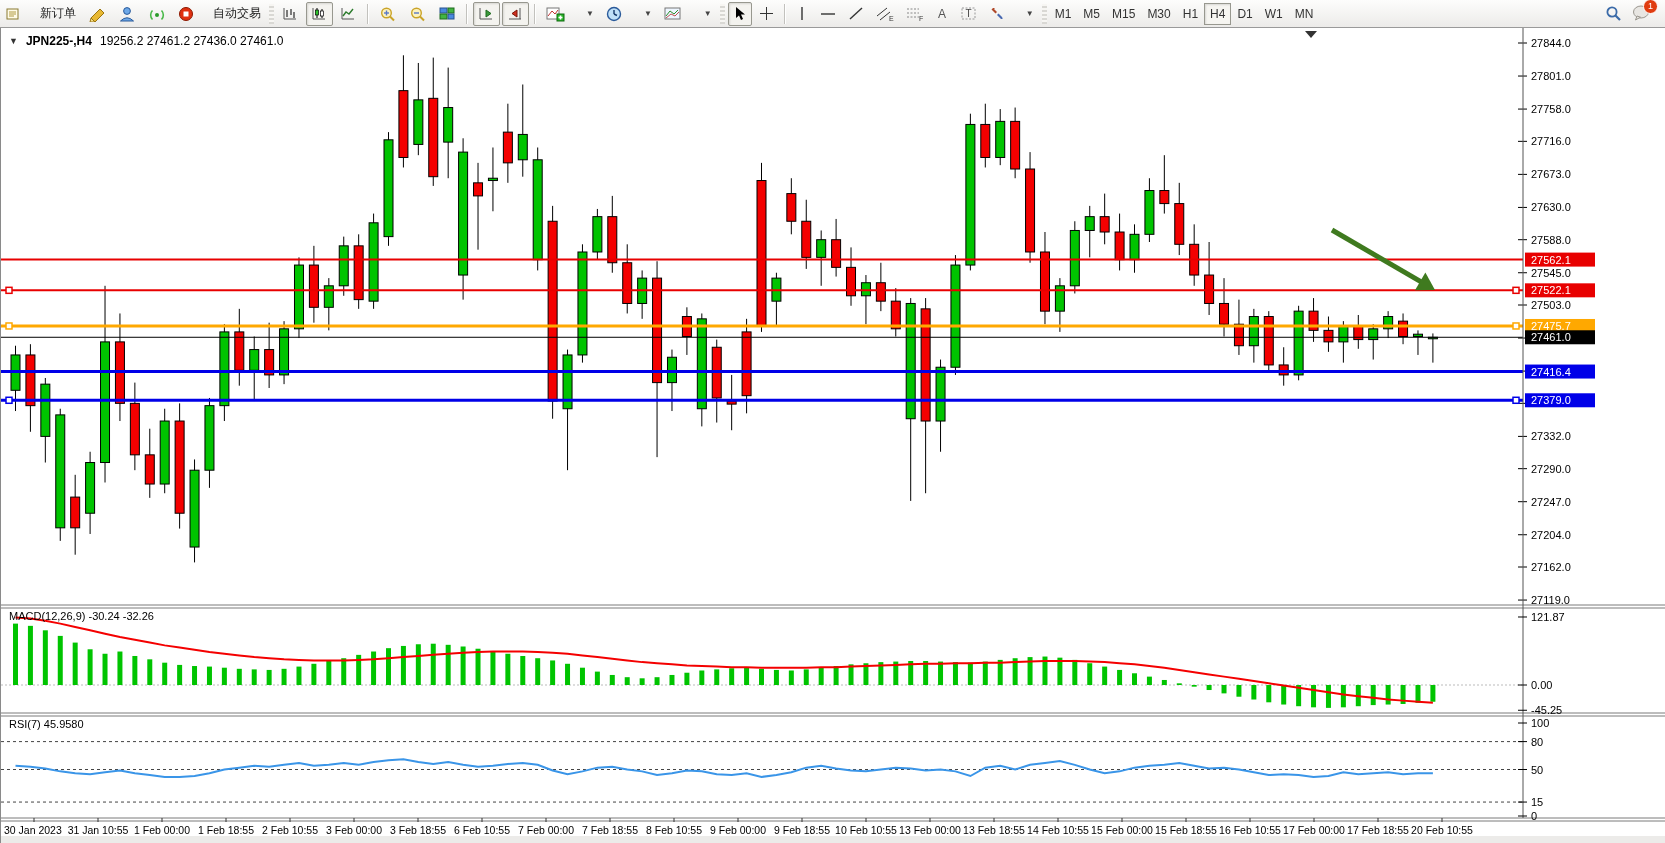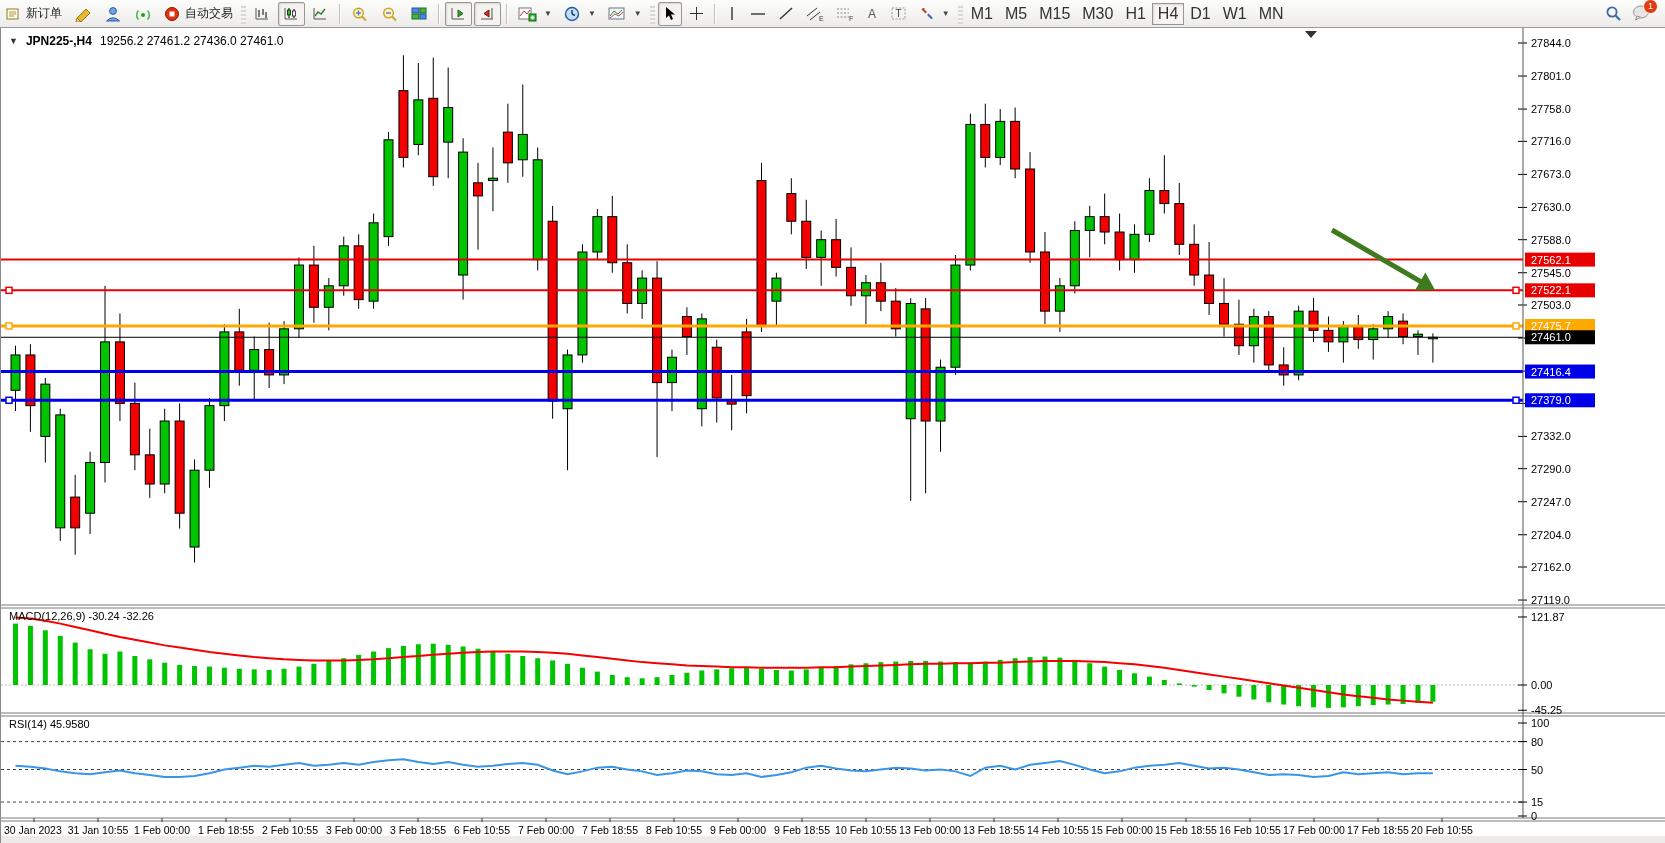--- a/index.html
+++ b/index.html
@@ -1,26 +1,26 @@
 <!DOCTYPE html>
 <html><head>
 <meta charset="utf-8">
 <style>
   html,body{margin:0;padding:0;background:#f0efed;font-family:"Liberation Sans",sans-serif;}
   #app{position:relative;width:1665px;height:843px;overflow:hidden;background:#fff;}
   
   #toolbar{position:absolute;left:0;top:0;width:1665px;height:27px;
     background:linear-gradient(#fdfdfc,#ecebe9);border-bottom:1px solid #9a9a9a;
     display:flex;align-items:center;font-size:12px;color:#222;}
-  .tb-btn{display:flex;align-items:center;gap:5px;height:22px;padding:0 4px;margin:12px 1px;
+  .tb-btn{display:flex;align-items:center;gap:19px;height:22px;padding:0 4px;margin:12px 1px;
     border:1px solid transparent;border-radius:2px;white-space:nowrap;}
   .tb-btn.pressed{border:1px solid #98988f;background:#f4f3ef;box-shadow:inset 1px 1px 2px rgba(0,0,0,.12);}
   .tb-sep{width:0;height:20px;border-left:1px solid #c2c1bd;border-right:1px solid #ffffff;margin:0 4px;}
   .tb-grip{width:5px;height:20px;margin:0 2px;background:repeating-linear-gradient(0deg,#d9d8d4 0 2px,#f7f6f3 2px 4px);}
-  .tf{font-size:16px;color:#333;padding:0 5px;height:20px;display:flex;align-items:center;border:1px solid transparent;}
+  .tf{font-size:12px;color:#333;padding:0 5px;height:20px;display:flex;align-items:center;border:1px solid transparent;}
   .tf.pressed{border:1px solid #98988f;background:#f6f5f1;box-shadow:inset 1px 1px 2px rgba(0,0,0,.12);}
   .dd{font-size:8px;color:#444;margin-left:2px;}
   #tb-right{margin-left:auto;display:flex;align-items:center;gap:10px;padding-right:14px;}
   .badge{position:absolute;top:-5px;right:-7px;background:#e03c10;color:#fff;border-radius:8px;
     font-size:9px;min-width:13px;height:13px;line-height:13px;text-align:center;border:1px solid #fff;}
   
   #chartwrap{position:absolute;left:0;top:28px;width:1665px;height:815px;background:#fff;
     border-left:1px solid #8a8a8a;box-sizing:border-box;}
   #cv{position:absolute;left:0;top:0;}
   #chart-title{position:absolute;left:8px;top:6px;font-size:12px;color:#000;display:flex;gap:8px;align-items:center;z-index:5;}
@@ -682,15 +682,15 @@
         <line x1="1441" y1="790" x2="1441" y2="794" stroke="#333"></line>
         <text x="1441" y="806" font-size="10.5" fill="#000" text-anchor="middle">20 Feb 10:55</text>
         <rect x="0" y="808" width="1665" height="7" fill="#ecebe9"></rect>
       </svg>
     <div id="chart-title">
       <span class="tri">▼</span>
       <b style="font-weight:bold">JPN225-,H4</b>
       <span>19256.2 27461.2 27436.0 27461.0</span>
     </div>
     <div class="ind-label" id="macd-label">MACD(12,26,9) -30.24 -32.26</div>
-    <div class="ind-label" id="rsi-label">RSI(14) 45.9580</div>
+    <div class="ind-label" id="rsi-label">RSI(7) 45.9580</div>
   </div>
 </div>
 
 </body></html>

